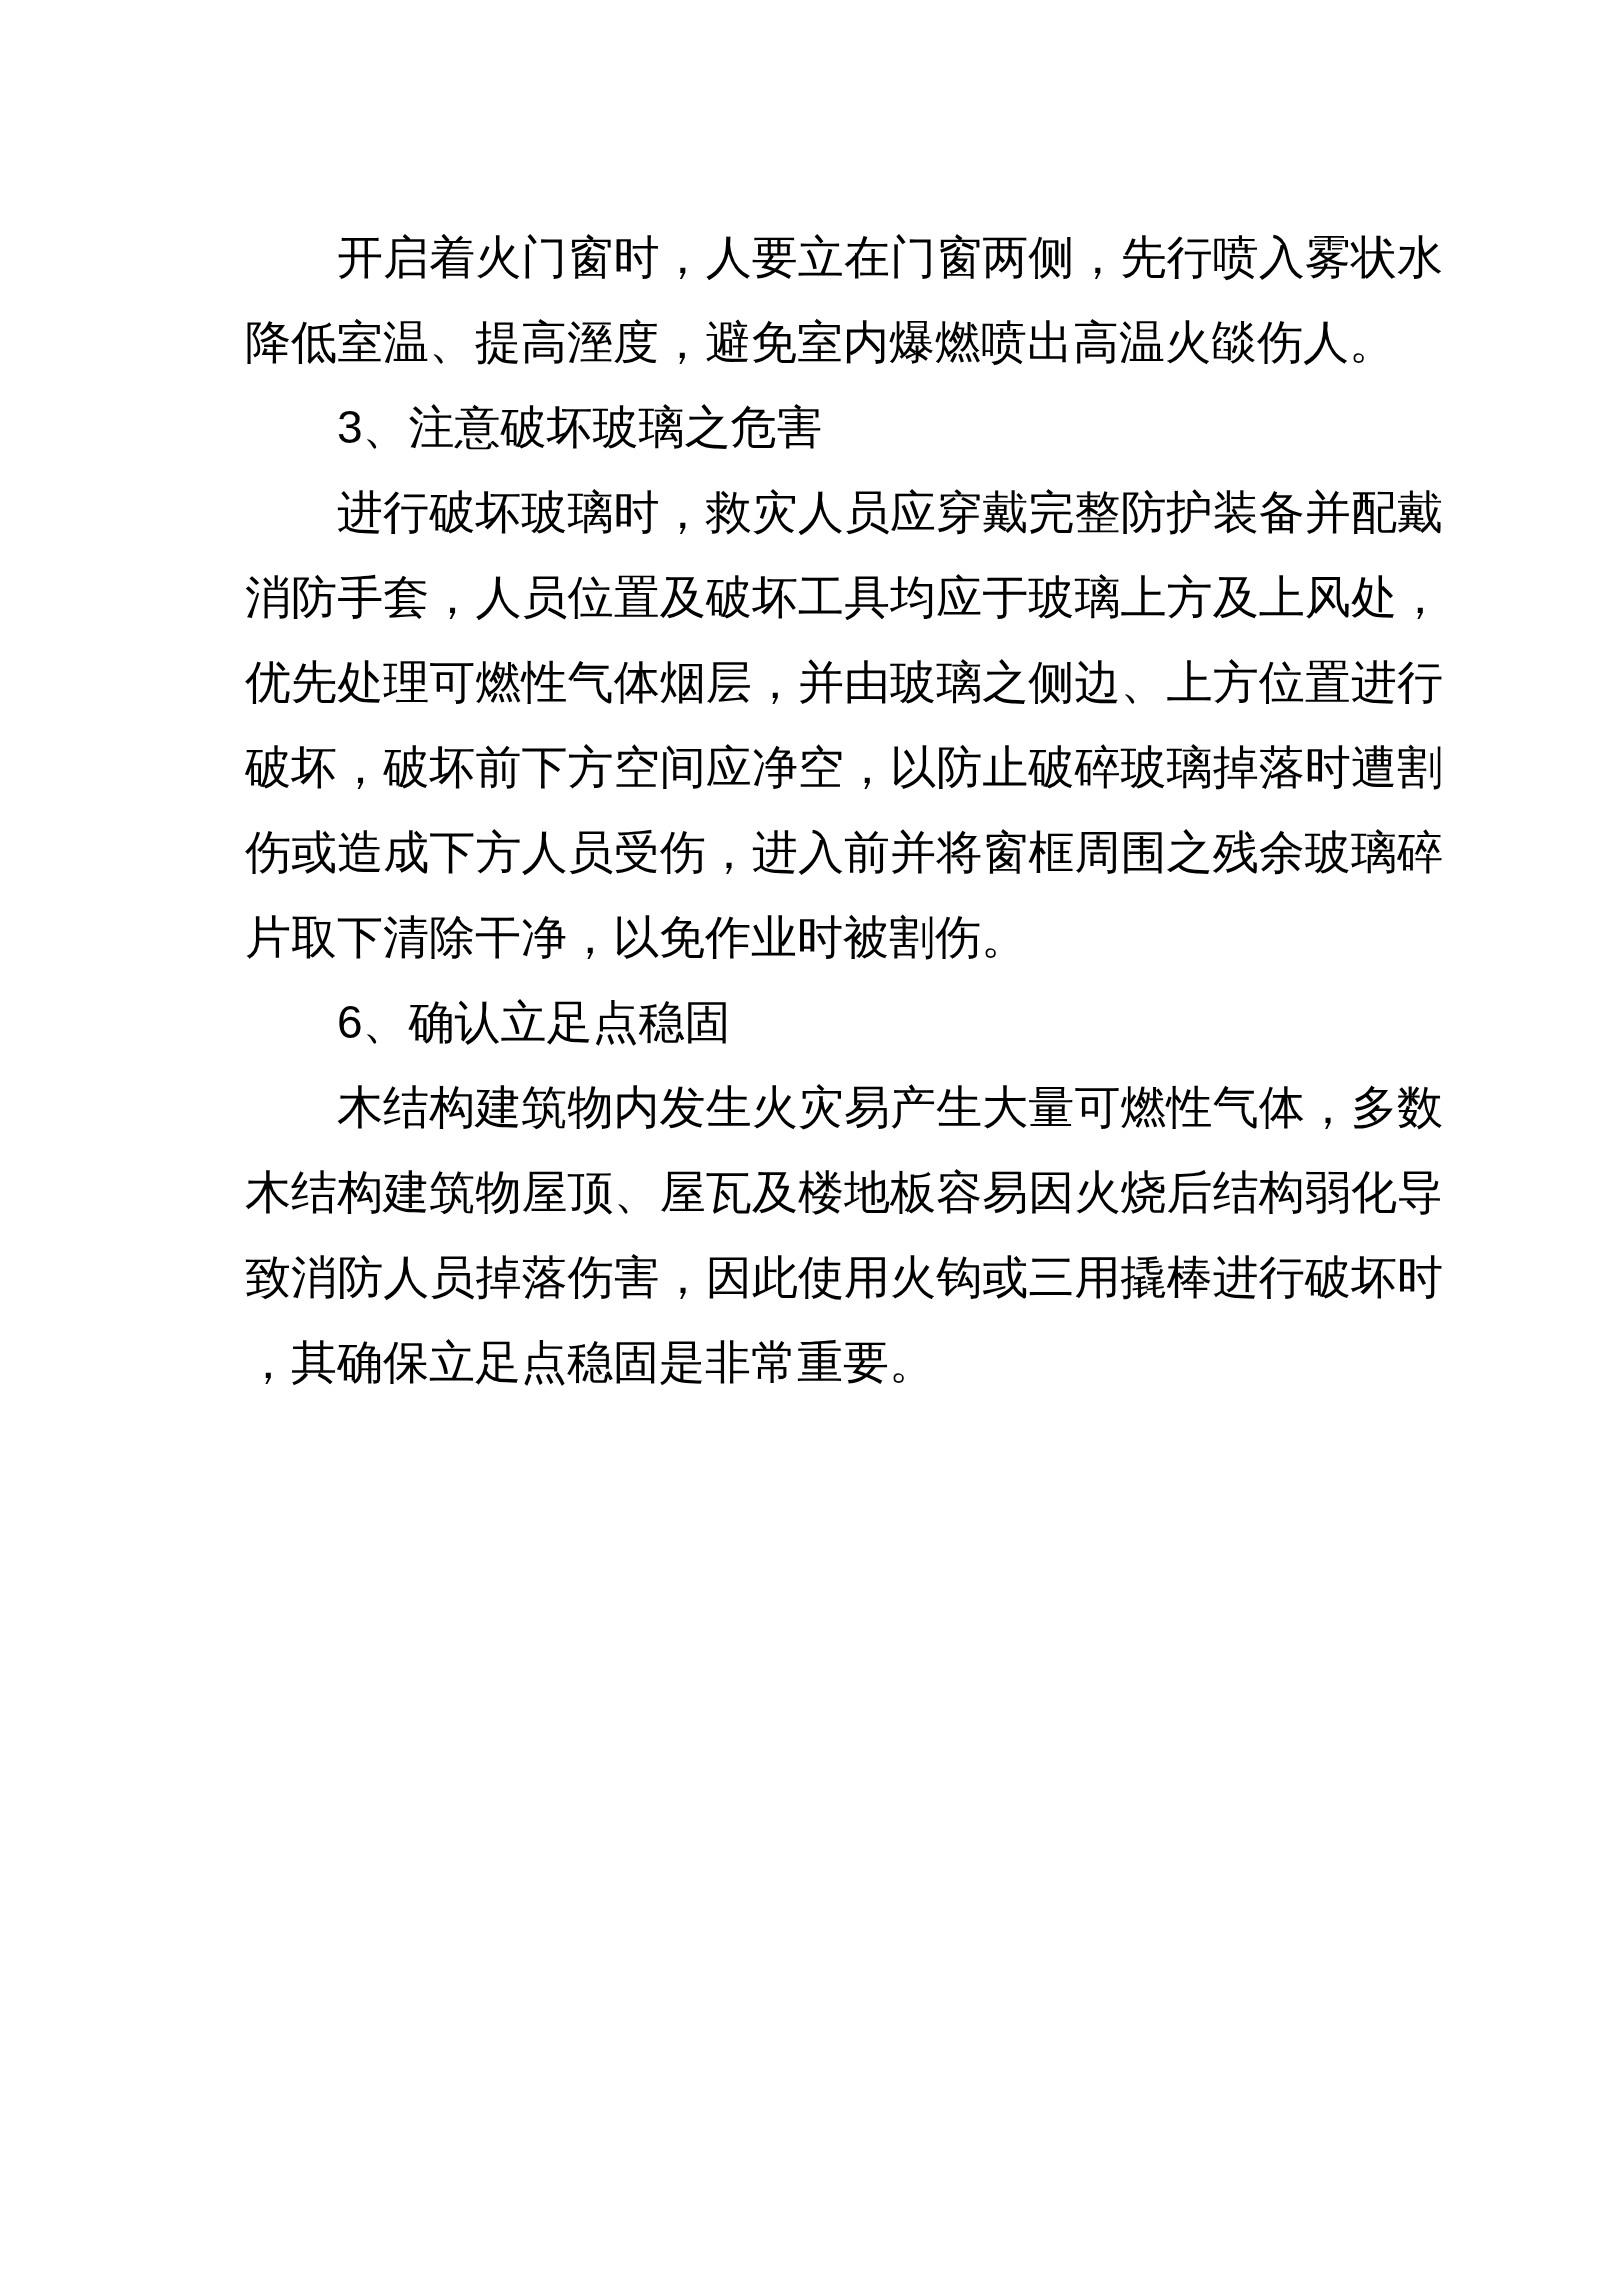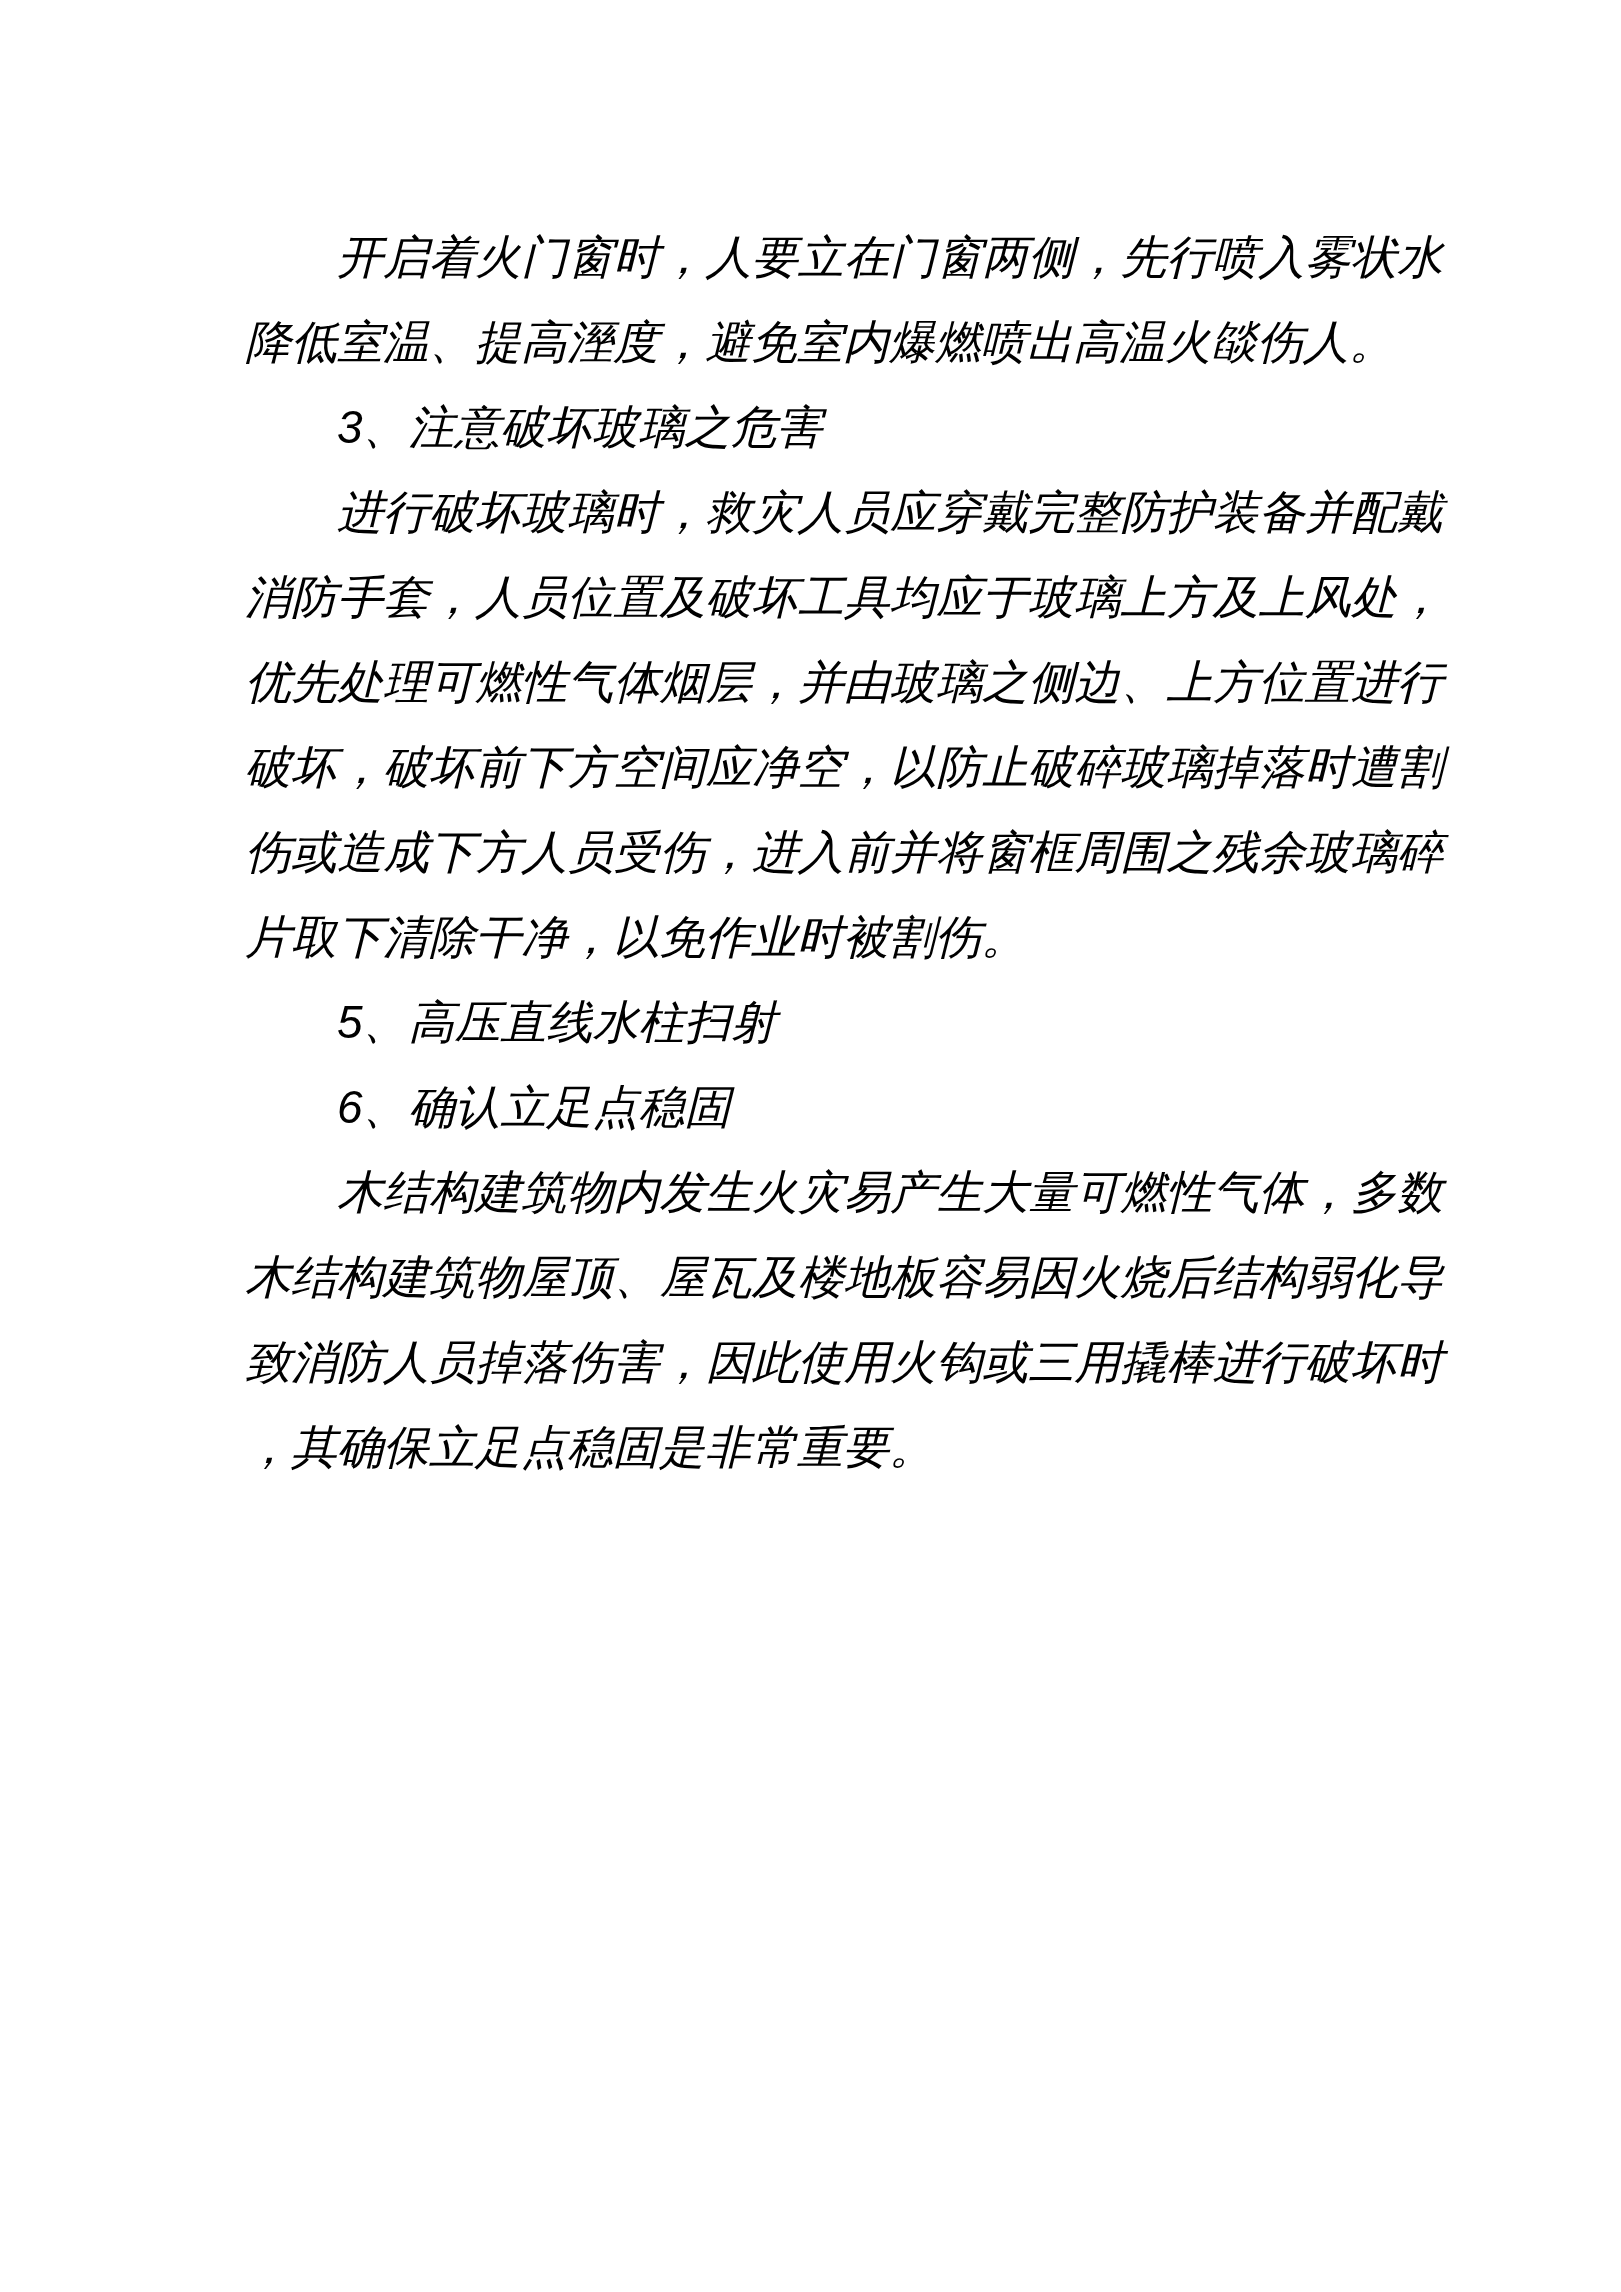--- a/index.html
+++ b/index.html
@@ -8,21 +8,20 @@
     background: #ffffff;
   }
   .page {
     position: relative;
     width: 1621px;
     height: 2293px;
     background: #ffffff;
     overflow: hidden;
     font-family: "Liberation Sans", sans-serif;
     color: #000000;
-    font-style: italic;
   }
   .content {
     position: absolute;
     left: 245px;
     top: 215px;
     width: 1198px;
   }
   .para {
     margin: 0;
     padding: 0;
@@ -37,18 +36,17 @@
   }
 </style>
 </head>
 <body>
 
 <div class="page">
   <div class="content">
       <p class="para body">开启着火门窗时，人要立在门窗两侧，先行喷入雾状水降低室温、提高溼度，避免室内爆燃喷出高温火燄伤人。</p>
       <p class="para heading">3、注意破坏玻璃之危害</p>
       <p class="para body">进行破坏玻璃时，救灾人员应穿戴完整防护装备并配戴消防手套，人员位置及破坏工具均应于玻璃上方及上风处，优先处理可燃性气体烟层，并由玻璃之侧边、上方位置进行破坏，破坏前下方空间应净空，以防止破碎玻璃掉落时遭割伤或造成下方人员受伤，进入前并将窗框周围之残余玻璃碎片取下清除干净，以免作业时被割伤。</p>
-      <p class="para heading">5、高压直线水柱扫射</p>
       <p class="para heading">6、确认立足点稳固</p>
       <p class="para body">木结构建筑物内发生火灾易产生大量可燃性气体，多数木结构建筑物屋顶、屋瓦及楼地板容易因火烧后结构弱化导致消防人员掉落伤害，因此使用火钩或三用撬棒进行破坏时，其确保立足点稳固是非常重要。</p>
     </div>
 </div>
 
 
 </body></html>

